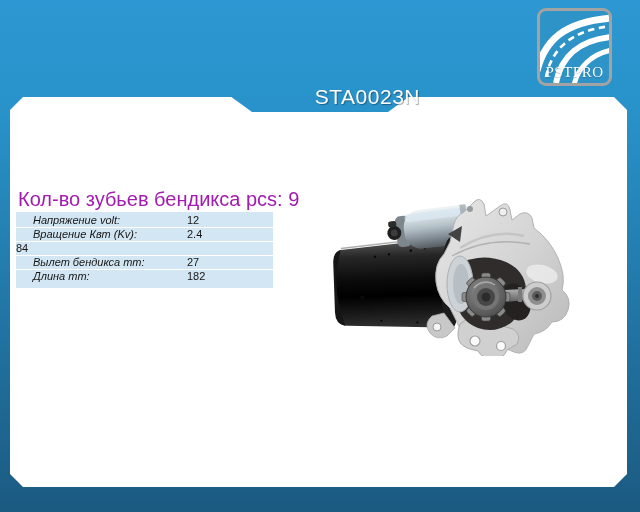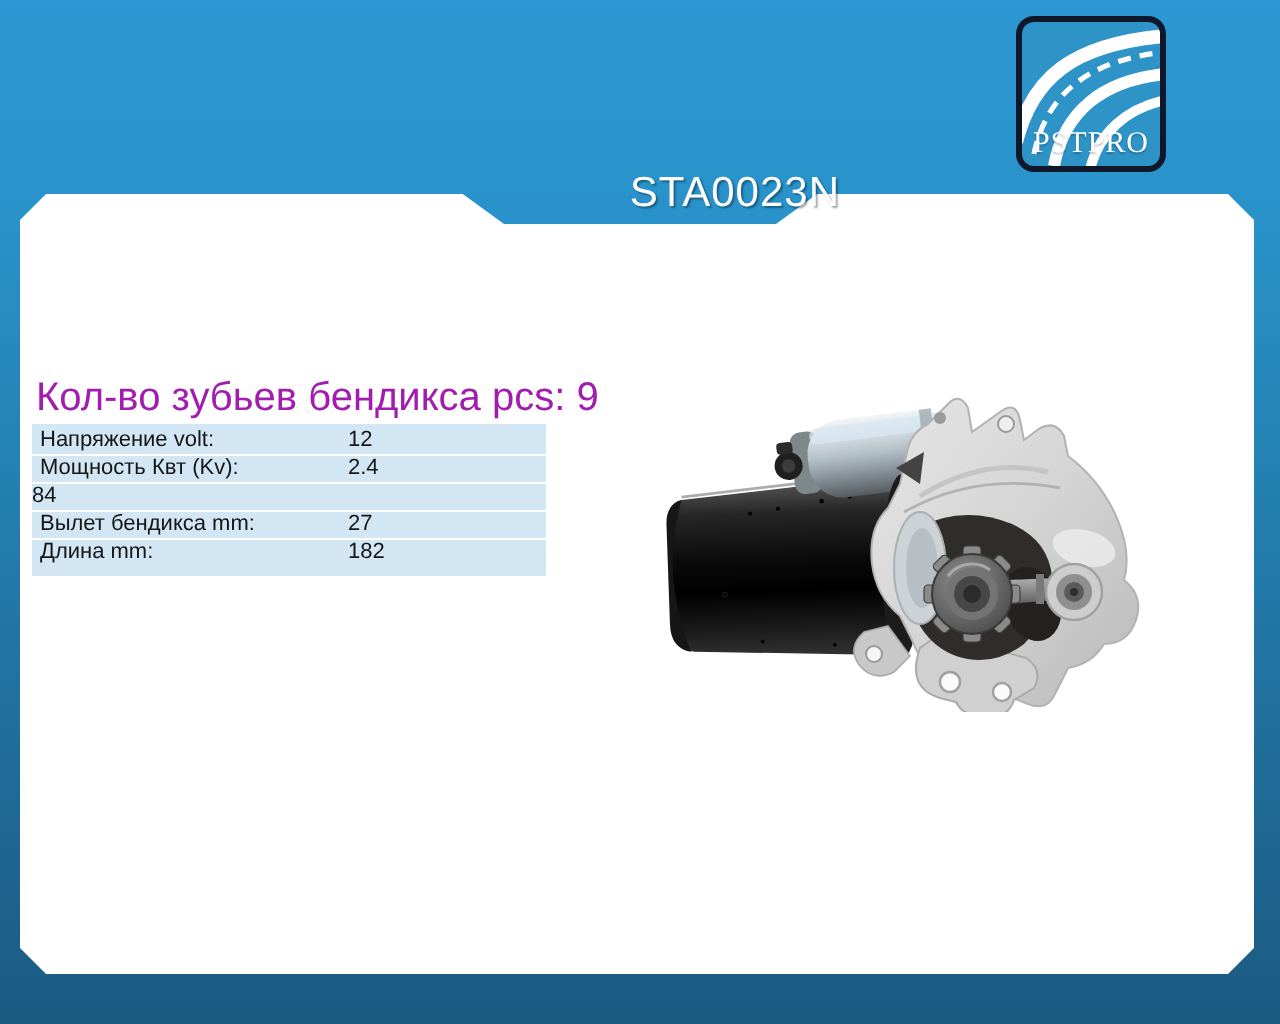--- a/index.html
+++ b/index.html
@@ -18,22 +18,22 @@
     position:absolute;left:230px;top:96px;width:180px;height:16px;
     background:#2A92CB;
     clip-path:polygon(0 0,100% 0,calc(100% - 22px) 100%,22px 100%);
   }
   .part-code{
     position:absolute;left:220px;top:85px;width:200px;text-align:right;
     color:#ffffff;font-size:21px;letter-spacing:0.5px;
     text-shadow:1px 1px 1px rgba(0,0,0,0.35);
   }
   .logo{
-    position:absolute;left:508px;top:8px;width:75px;height:78px;
-    background:#0f172a;border-radius:9px;
+    position:absolute;left:537px;top:8px;width:75px;height:78px;
+    background:#a3a3a3;border-radius:9px;
   }
   .logo-inner{
     position:absolute;left:3px;top:3px;width:69px;height:72px;
     background:#2E93C7;border-radius:6px;overflow:hidden;
   }
   .logo-road{position:absolute;left:0;top:0;}
   .logo-brand{
     position:absolute;left:0;bottom:2px;width:100%;text-align:center;
     font-family:"Liberation Serif",serif;color:#ffffff;font-size:15px;
     letter-spacing:0.5px;text-shadow:0 1px 1px rgba(0,0,0,0.25);
@@ -43,21 +43,21 @@
   }
   .spec-table{
     position:absolute;left:16px;top:212px;width:257px;
     background:#D3E6F3;padding:2px 0 5px 0;
   }
   .spec-row{
     display:flex;height:13px;line-height:13px;border-bottom:1px solid #ffffff;
     font-size:11px;color:#151515;
   }
   .spec-row:last-child{border-bottom:none;}
-  .spec-label{width:154px;padding-left:4px;white-space:nowrap;}
+  .spec-label{width:154px;padding-left:17px;white-space:nowrap;font-style:italic;}
   .spec-value{white-space:nowrap;}
   .product{
     position:absolute;left:320px;top:178px;width:268px;height:178px;
   }
 </style>
 </head>
 <body>
 
 <div class="panel"></div>
 
@@ -77,21 +77,21 @@
 </div>
 
 <div class="spec-title">Кол-во зубьев бендикса pcs: 9</div>
 
 <div class="spec-table">
   <div class="spec-row">
     <span class="spec-label">Напряжение volt:</span>
     <span class="spec-value">12</span>
   </div>
   <div class="spec-row">
-    <span class="spec-label">Мощность Квт (Kv):</span>
+    <span class="spec-label">Вращение Квт (Kv):</span>
     <span class="spec-value">2.4</span>
   </div>
   <div class="spec-row">
     <span class="spec-value">84</span>
   </div>
   <div class="spec-row">
     <span class="spec-label">Вылет бендикса mm:</span>
     <span class="spec-value">27</span>
   </div>
   <div class="spec-row">

